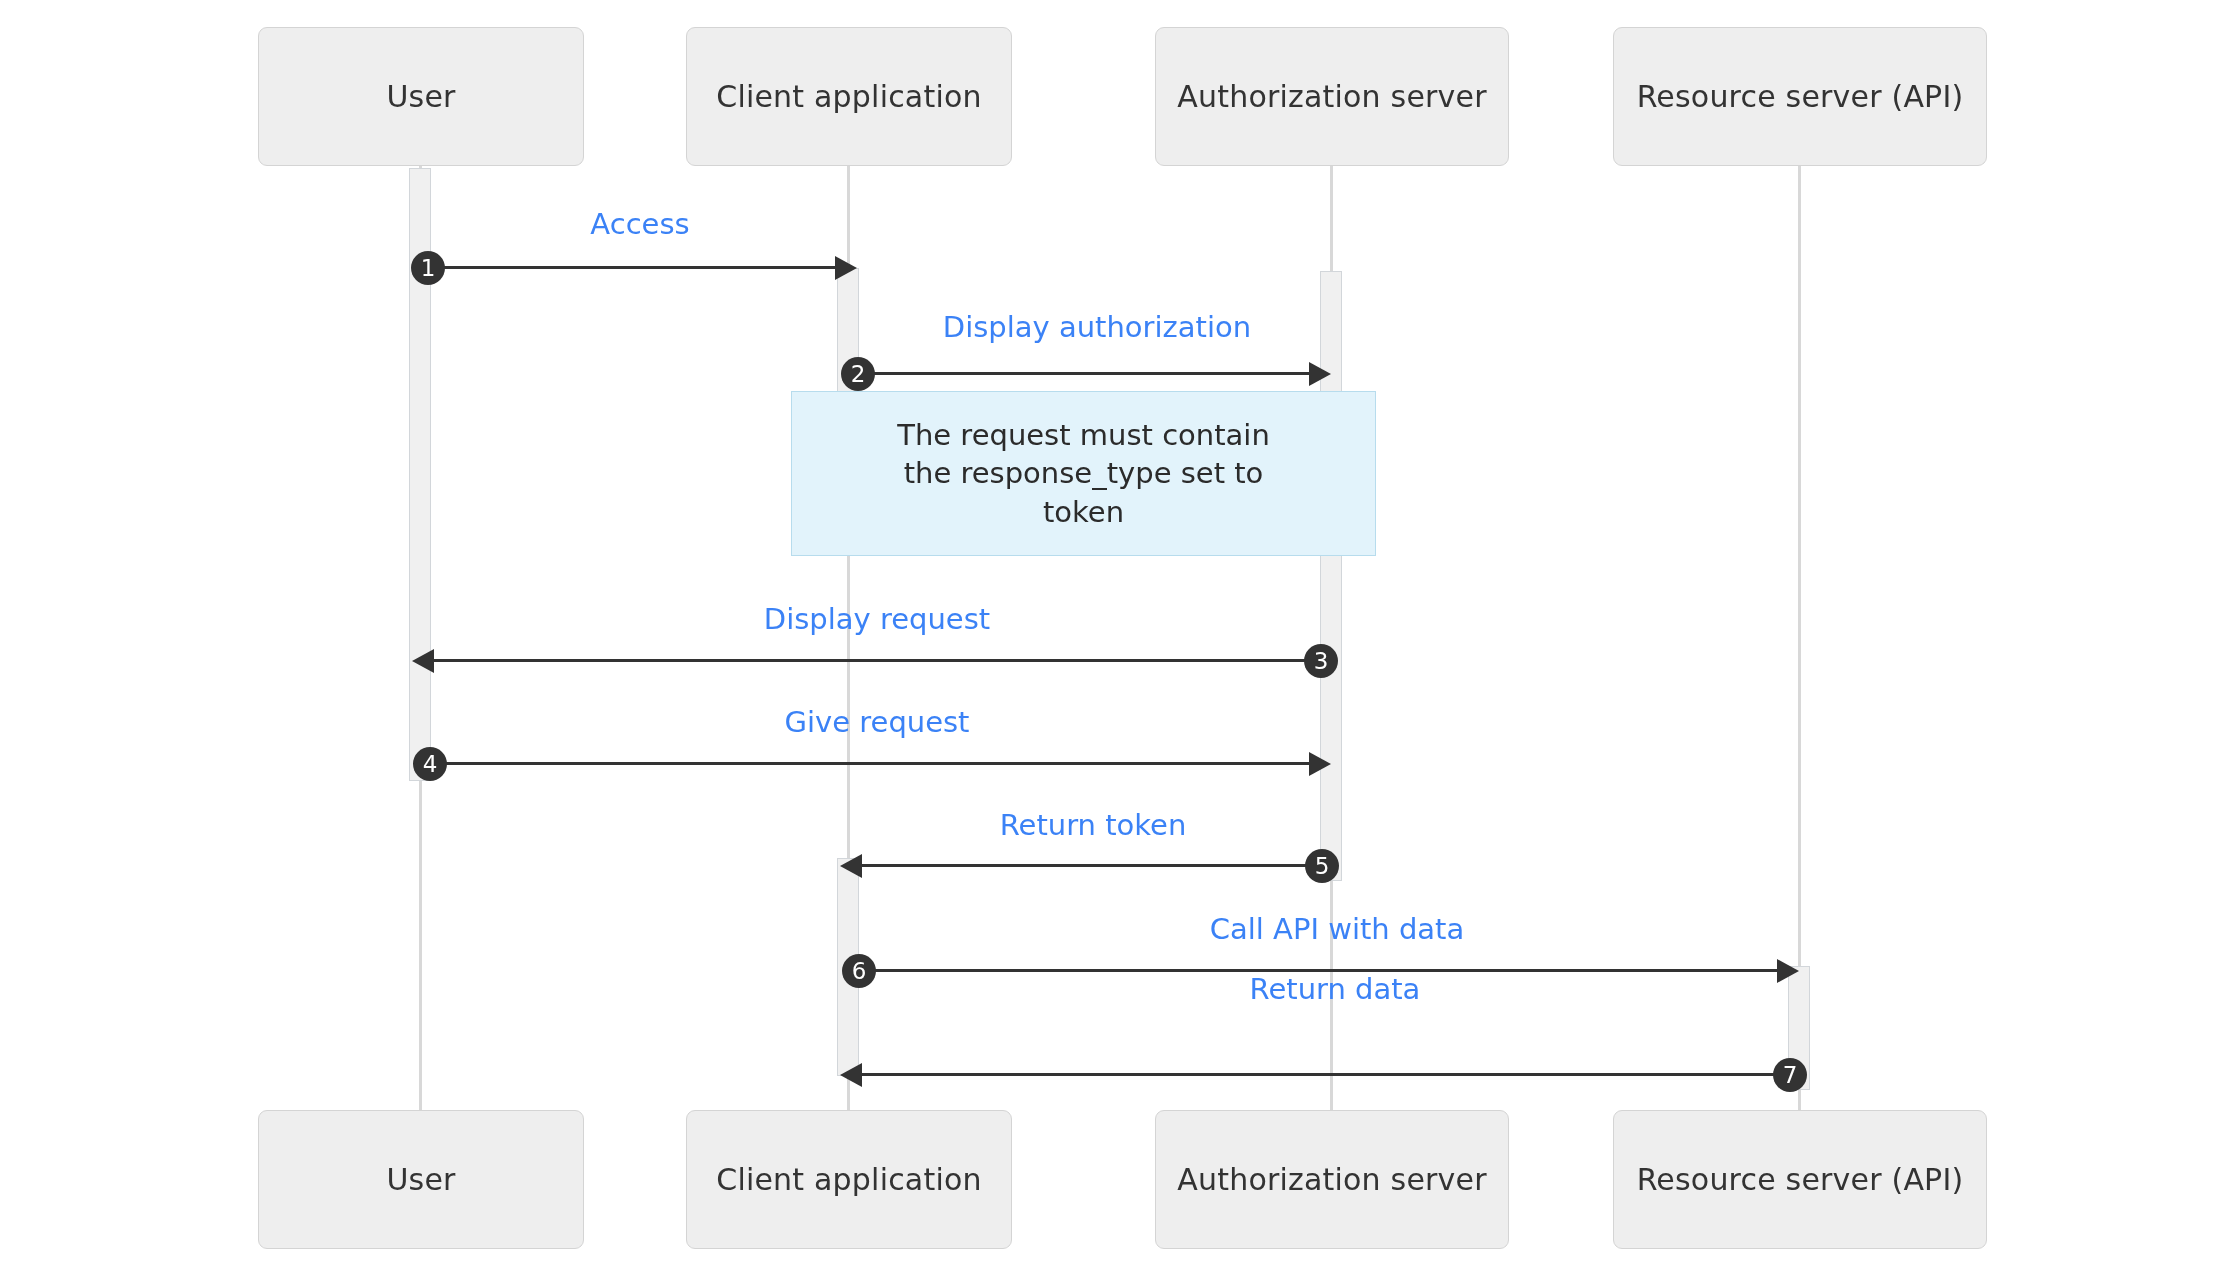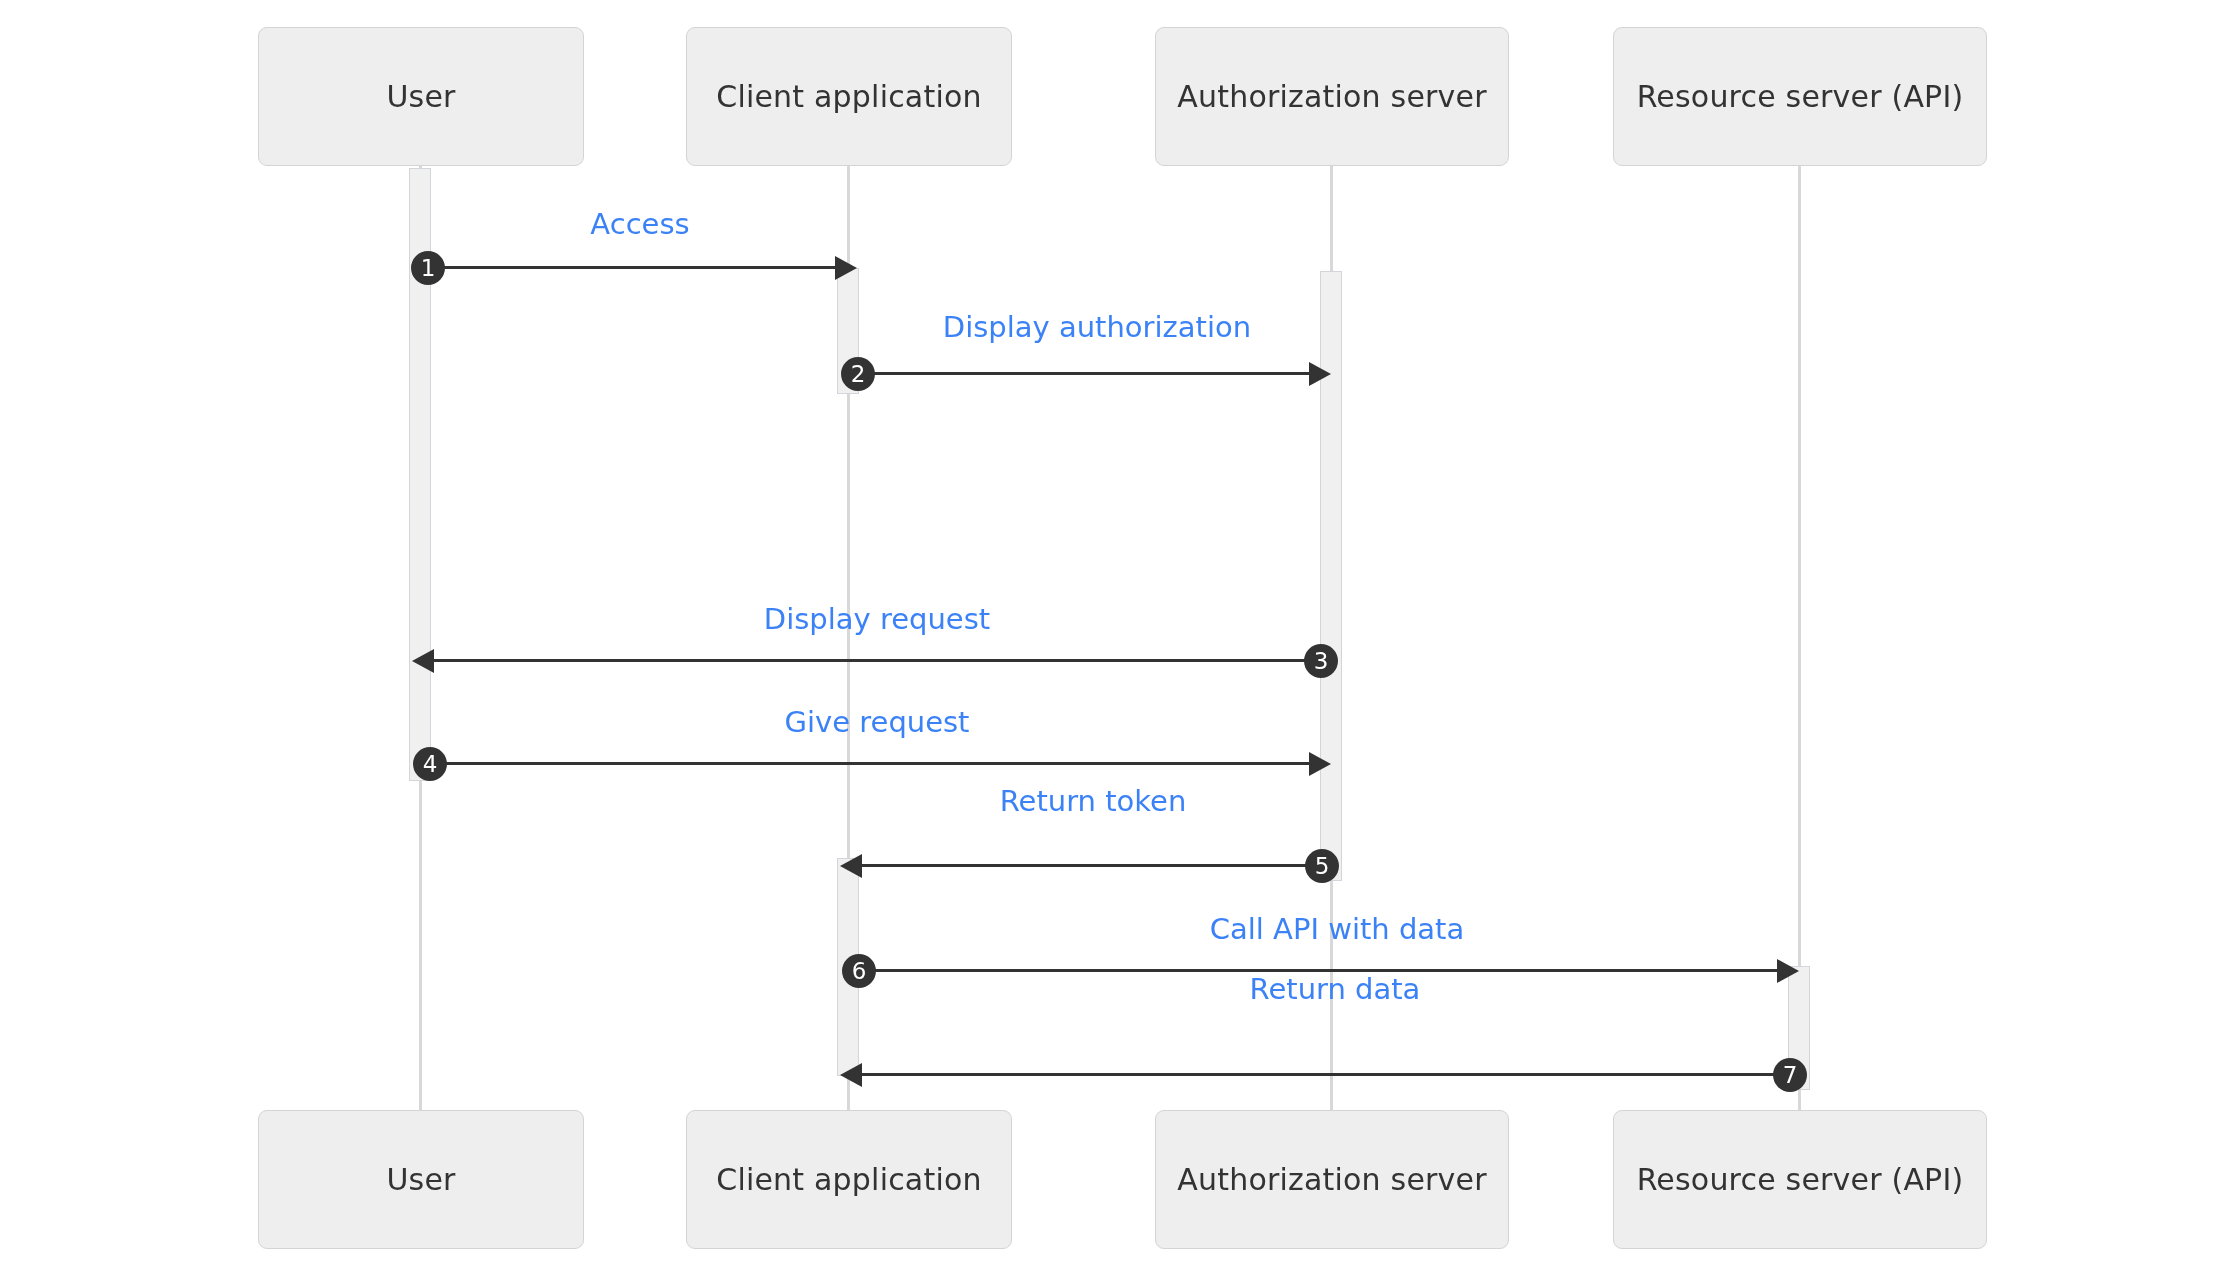--- a/index.html
+++ b/index.html
@@ -120,32 +120,37 @@
   <div class="msg-label" style="left:640px;top:207px;">Access</div>
   <div class="msg-line" style="left:428px;top:266px;width:412px;"></div>
   <div class="arrowhead arrow-right" style="left:835px;top:256px;"></div>
   <div class="seq-badge" style="left:428px;top:268px;">1</div>
 
   <div class="msg-label" style="left:1097px;top:310px;">Display authorization</div>
   <div class="msg-line" style="left:858px;top:372px;width:465px;"></div>
   <div class="arrowhead arrow-right" style="left:1309px;top:362px;"></div>
   <div class="seq-badge" style="left:858px;top:374px;">2</div>
 
+  <div class="note" style="left:791px;top:391px;width:585px;height:165px;">
+    <span class="note-text">The request must contain
+the response_type set to
+token</span>
+  </div>
 
   <div class="msg-label" style="left:877px;top:602px;">Display request</div>
   <div class="msg-line" style="left:432px;top:659px;width:886px;"></div>
   <div class="arrowhead arrow-left" style="left:412px;top:649px;"></div>
   <div class="seq-badge" style="left:1321px;top:661px;">3</div>
 
   <div class="msg-label" style="left:877px;top:705px;">Give request</div>
   <div class="msg-line" style="left:430px;top:762px;width:893px;"></div>
   <div class="arrowhead arrow-right" style="left:1309px;top:752px;"></div>
   <div class="seq-badge" style="left:430px;top:764px;">4</div>
 
-  <div class="msg-label" style="left:1093px;top:784px;">Return token</div>
+  <div class="msg-label" style="left:1093px;top:808px;">Return token</div>
   <div class="msg-line" style="left:860px;top:864px;width:460px;"></div>
   <div class="arrowhead arrow-left" style="left:840px;top:854px;"></div>
   <div class="seq-badge" style="left:1322px;top:866px;">5</div>
 
   <div class="msg-label" style="left:1337px;top:912px;">Call API with data</div>
   <div class="msg-line" style="left:859px;top:969px;width:932px;"></div>
   <div class="arrowhead arrow-right" style="left:1777px;top:959px;"></div>
   <div class="seq-badge" style="left:859px;top:971px;">6</div>
 
   <div class="msg-label" style="left:1335px;top:972px;">Return data</div>

